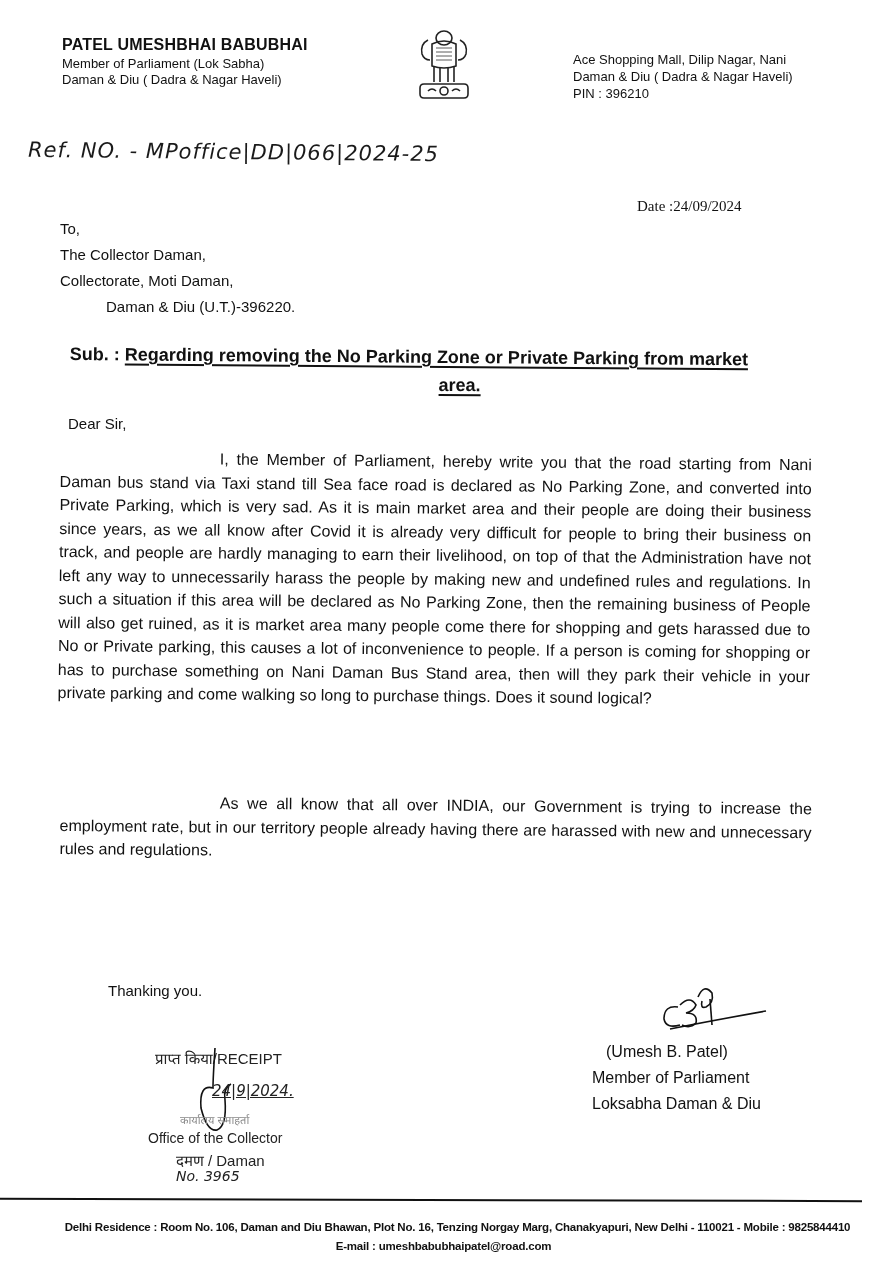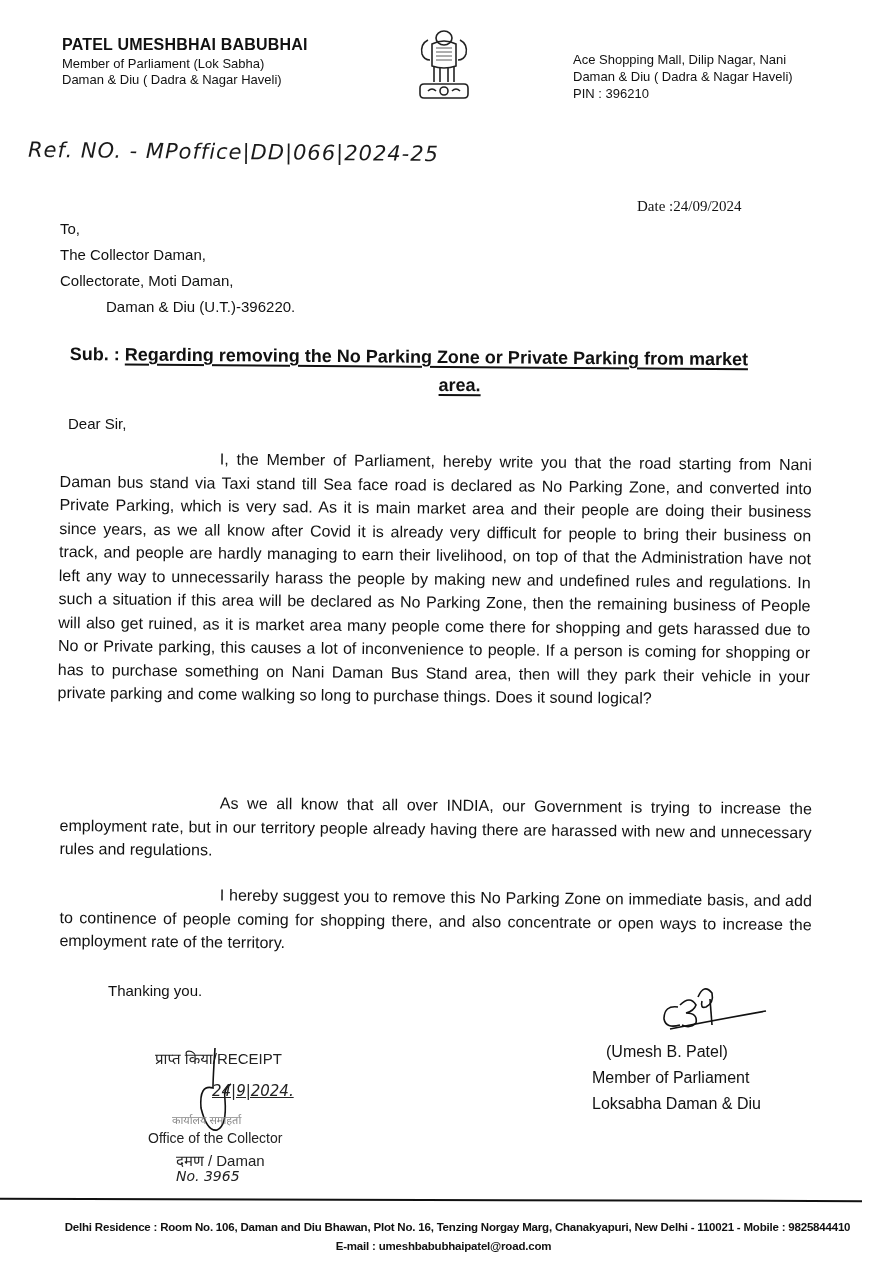--- a/index.html
+++ b/index.html
@@ -65,21 +65,21 @@
 
 <div class="abs subject">
   <span>Sub. : </span><span class="u">Regarding removing the No Parking Zone or Private Parking from market</span>
   <span class="c"><span class="u">area.</span></span>
 </div>
 
 <div class="abs body-text salute">Dear Sir,</div>
 
 <div class="abs para" style="top:446px;"><span class="indent"></span><span>I, the Member of Parliament, hereby write you that the road starting from Nani Daman bus stand via Taxi stand till Sea face road is declared as No Parking Zone, and converted into Private Parking, which is very sad. As it is main market area and their people are doing their business since years, as we all know after Covid it is already very difficult for people to bring their business on track, and people are hardly managing to earn their livelihood, on top of that the Administration have not left any way to unnecessarily harass the people by making new and undefined rules and regulations. In such a situation if this area will be declared as No Parking Zone, then the remaining business of People will also get ruined, as it is market area many people come there for shopping and gets harassed due to No or Private parking, this causes a lot of inconvenience to people. If a person is coming for shopping or has to purchase something on Nani Daman Bus Stand area, then will they park their vehicle in your private parking and come walking so long to purchase things. Does it sound logical?</span></div>
 <div class="abs para" style="top:790px;"><span class="indent"></span><span>As we all know that all over INDIA, our Government is trying to increase the employment rate, but in our territory people already having there are harassed with new and unnecessary rules and regulations.</span></div>
-<div class="abs para" style="top:882px;"><span class="indent"></span><span>I hereby suggest you to remove this No Parking Zone on immediate basis, and add to continence of people coming for shopping there, and also concentrate or open ways to increase the employment rate of the territory.</span></div>
+<div class="abs para" style="top:882px;"><span class="indent"></span></div>
 
 <div class="abs body-text thanks">Thanking you.</div>
 
 <div class="abs" style="left:650px; top:985px; width:120px; height:50px;">
   <svg width="120" height="50" viewBox="0 0 120 50">
     <g fill="none" stroke="#111" stroke-width="1.6">
       <path d="M28 22 q-14 -2 -14 12 q2 10 16 6"></path>
       <path d="M30 20 q10 -10 16 0 q-2 6 -10 8 q12 0 10 10 q-6 6 -14 2"></path>
       <path d="M48 12 q6 -14 14 -4 q2 10 -6 14 q-6 2 -4 -6"></path>
       <path d="M60 14 l2 26"></path>
@@ -91,21 +91,21 @@
 <div class="abs sig-block" style="left:606px; top:1043px;">(Umesh B. Patel)</div>
 <div class="abs sig-block" style="top:1069px;">Member of Parliament</div>
 <div class="abs sig-block" style="top:1095px;">Loksabha Daman &amp; Diu</div>
 
 <div class="abs stamp">
   <span class="l" style="left:15px; top:8px; font-size:15px;">प्राप्त किया/RECEIPT</span>
   <svg class="l" style="left:55px; top:6px;" width="50" height="90" viewBox="0 0 50 90">
     <path d="M20 2 q-2 30 -2 40 q-14 -4 -12 20 q6 24 16 22 q10 -4 8 -30 q-2 -12 6 -16" fill="none" stroke="#111" stroke-width="1.6"></path>
   </svg>
   <span class="l" style="left:72px; top:42px; font-size:15px; font-style:italic; font-family:'DejaVu Sans', sans-serif;text-decoration:underline;">24|9|2024.</span>
-  <span class="l" style="left:32px; top:72px; font-size:11px; color:#888;">कार्यालय समाहर्ता</span>
+  <span class="l" style="left:40px; top:72px; font-size:11px; color:#888;">कार्यालय समाहर्ता</span>
   <span class="l" style="left:8px; top:90px; font-size:14px;">Office of the Collector</span>
   <span class="l" style="left:36px; top:110px; font-size:15px;">दमण / Daman</span>
   <span class="l" style="left:36px; top:128px; font-size:14px; font-style:italic; font-family:'DejaVu Sans', sans-serif;">No. 3965</span>
 </div>
 
 <div class="abs footer-rule"></div>
 <div class="abs footer" style="top:1221px; padding-left:14px;">Delhi Residence : Room No. 106, Daman and Diu Bhawan, Plot No. 16, Tenzing Norgay Marg, Chanakyapuri, New Delhi - 110021 - Mobile : 9825844410</div>
 <div class="abs footer" style="top:1240px;">E-mail : umeshbabubhaipatel@road.com</div>
 
 </body></html>

